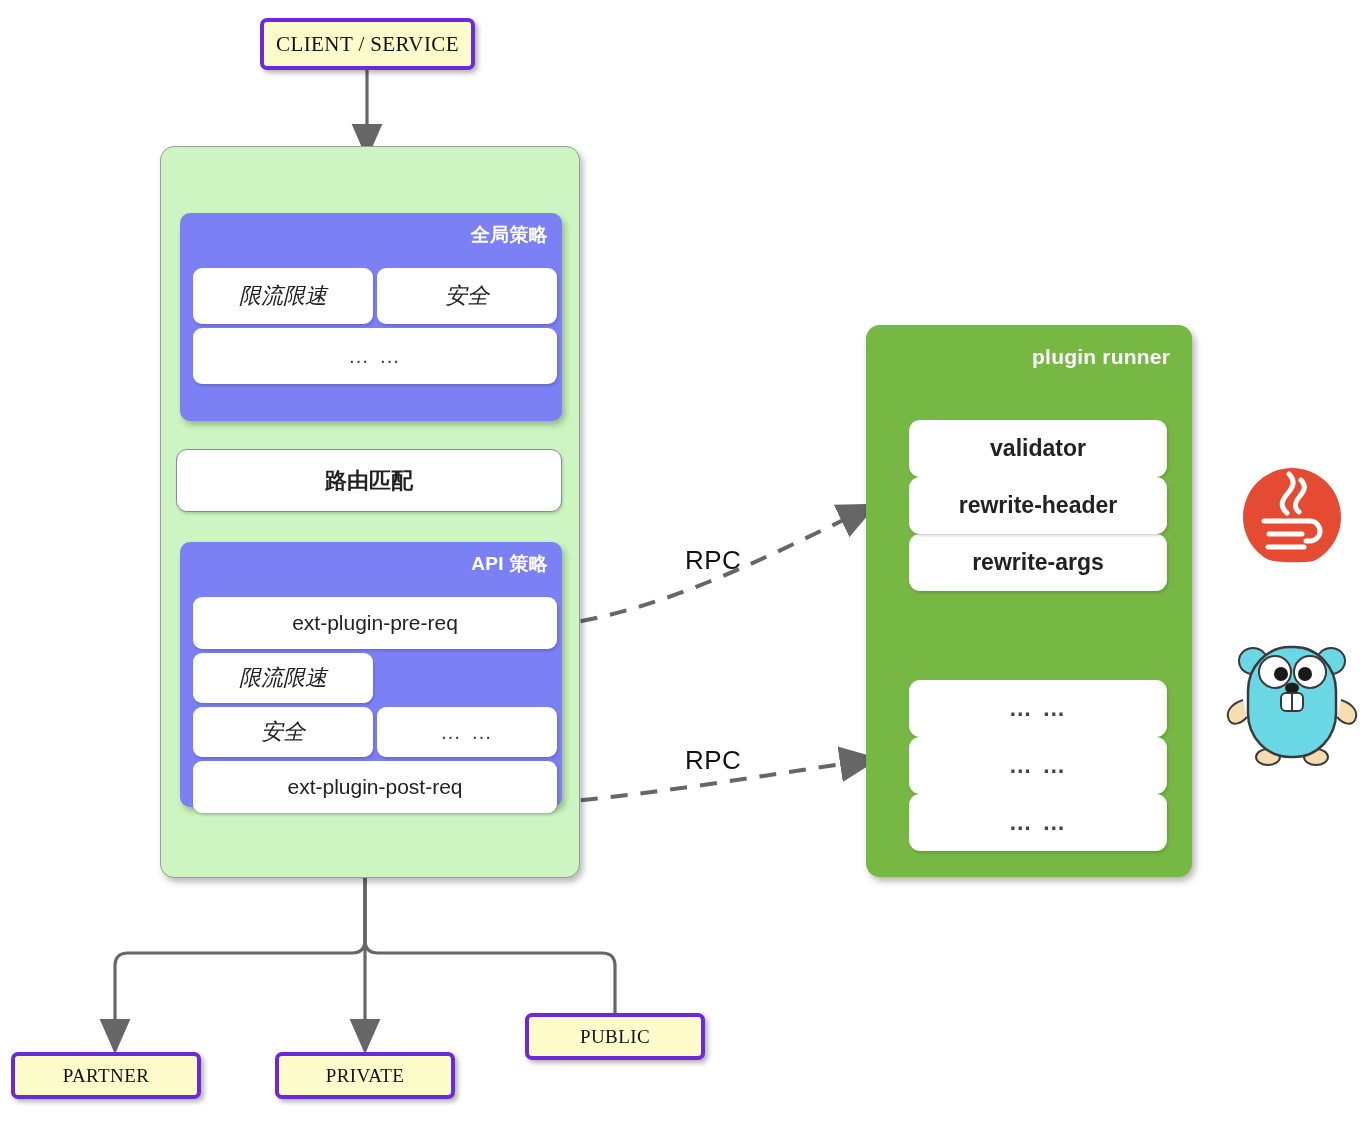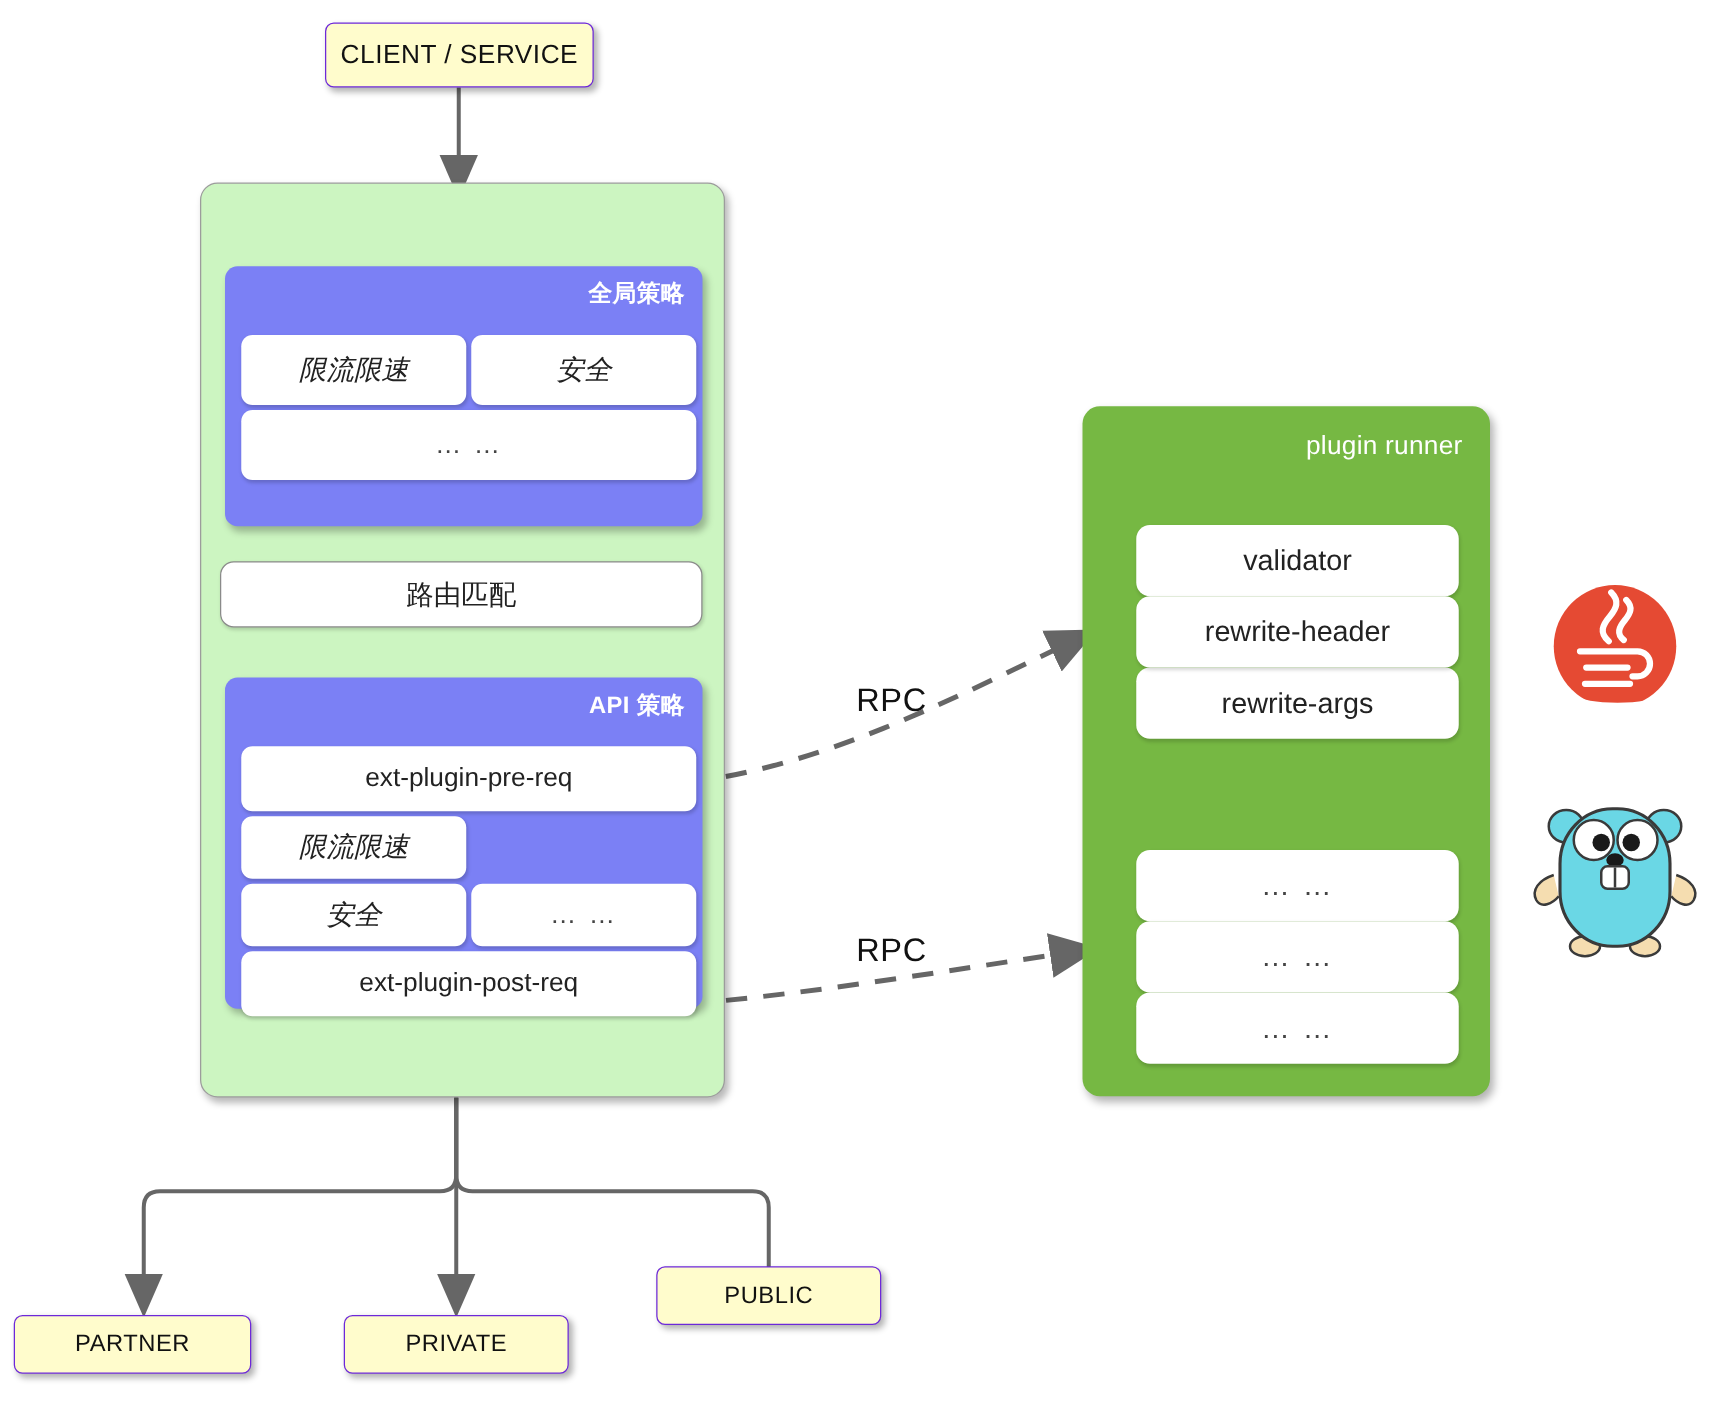--- a/index.html
+++ b/index.html
@@ -19,29 +19,30 @@
     position: absolute;
     inset: 0;
     width: 1370px;
     height: 1130px;
   }
   .abs { position: absolute; box-sizing: border-box; }
 
   
   .ynode {
     background: #FFFCCC;
-    border: 1px solid #6d28d9;
+    border: 4px solid #6d28d9;
     border-radius: 7px;
     display: flex;
     align-items: center;
     justify-content: center;
     font-size: 21px;
     letter-spacing: .4px;
     color: #111;
     box-shadow: 3px 3px 5px rgba(0,0,0,0.30);
+    font-family: Liberation Serif, serif;
   }
   .ynode.small { font-size: 19px; }
 
   
   .green-wrap {
     background: #CCF5C1;
     border: 1px solid #9c9c9c;
     border-radius: 14px;
     box-shadow: 3px 4px 6px rgba(0,0,0,0.28);
   }
@@ -86,20 +87,21 @@
     font-size: 22px;
     color: #222;
     box-shadow: 1px 2px 3px rgba(0,0,0,0.16);
   }
 
   
   .runner {
     background: #76B843;
     border-radius: 14px;
     box-shadow: 3px 4px 7px rgba(0,0,0,0.30);
+    font-weight: bold;
   }
   .runner-title {
     position: absolute;
     right: 22px;
     top: 20px;
     color: #ffffff;
     font-size: 21px;
     letter-spacing: .2px;
   }
   .rchip {
@@ -208,21 +210,21 @@
       <span>限流限速</span>
     </div>
     <div class="abs chip cn" style="left:197px; top:55px; width:180px; height:56px;">
       <span>安全</span>
     </div>
     <div class="abs chip dots" style="left:13px; top:115px; width:364px; height:56px;">
       <span>… …</span>
     </div>
   </div>
 
-  <div class="abs route-box" style="left:15px; top:302px; width:386px; height:53px;">
+  <div class="abs route-box" style="left:15px; top:302px; width:386px; height:63px;font-weight:bold;">
     <span>路由匹配</span>
   </div>
 
   <div class="abs purple" style="left:19px; top:395px; width:382px; height:265px;">
     <div class="purple-title">API 策略</div>
     <div class="abs chip" style="left:13px; top:55px; width:364px; height:52px;">
       <span>ext-plugin-pre-req</span>
     </div>
     <div class="abs chip cn" style="left:13px; top:111px; width:180px; height:50px;">
       <span>限流限速</span>

